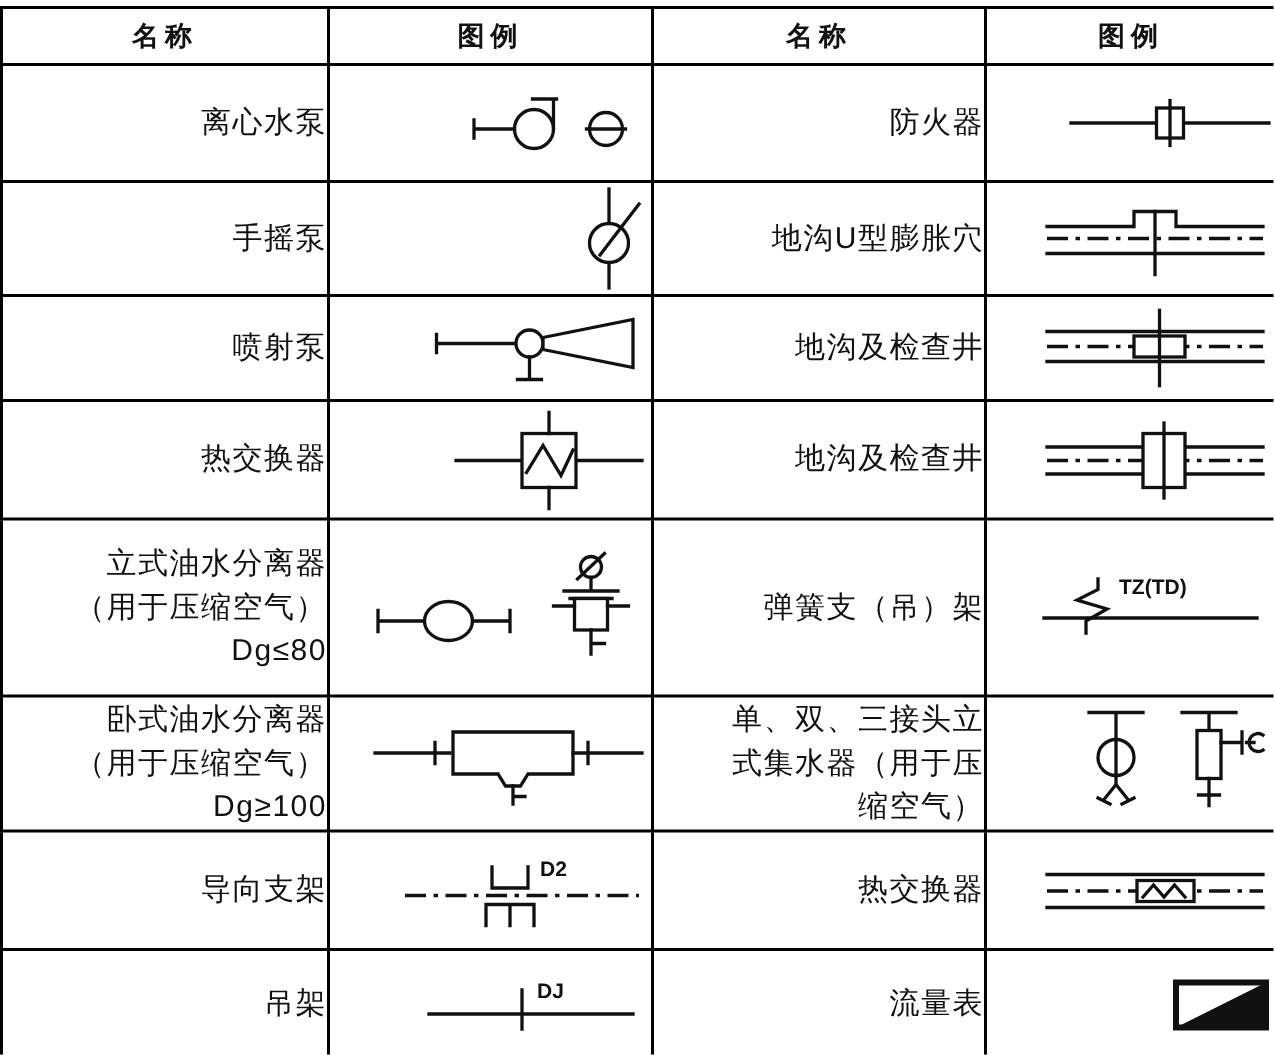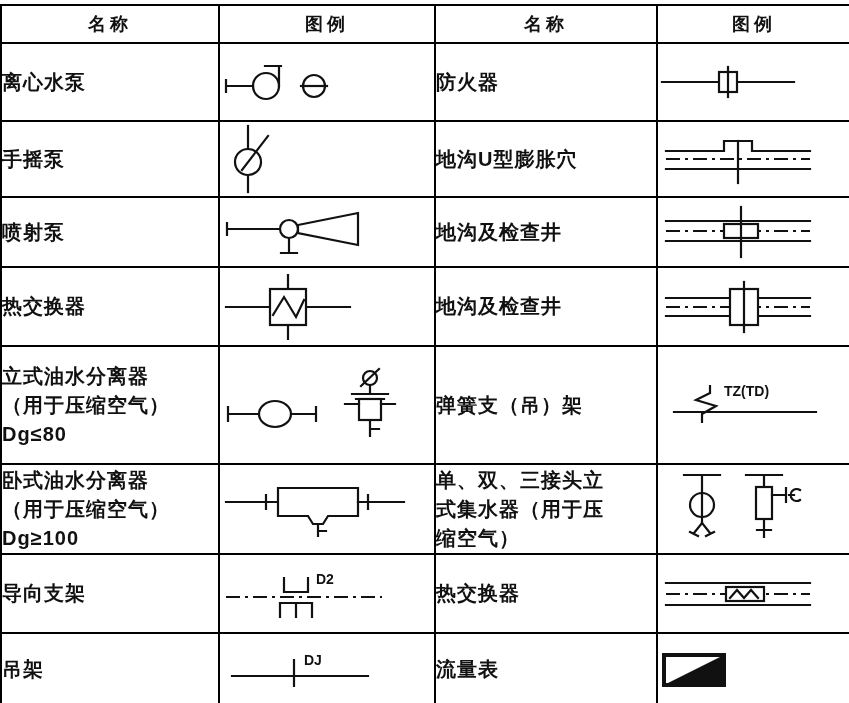--- a/index.html
+++ b/index.html
@@ -5,23 +5,23 @@
   html,body{margin:0;padding:0;background:#ffffff;}
   body{width:849px;height:703px;overflow:hidden;font-family:"Liberation Sans",sans-serif;color:#111;}
   table{border-collapse:collapse;table-layout:fixed;width:849px;margin-top:4px;}
   col.c1{width:218px}col.c2{width:216px}col.c3{width:222px}col.c4{width:193px}
   th,td{border:2px solid #000;padding:0;background:#fff;}
   th:last-child,td:last-child{border-right:none;}
   tr.hdr{height:38px}
   tr.r1{height:78px}tr.r2{height:76px}tr.r3{height:70px}tr.r4{height:79px}
   tr.r5{height:118px}tr.r6{height:66px}tr.r7{height:79px}tr.r8{height:73px}
   th{font-size:18px;font-weight:bold;letter-spacing:4px;text-align:center;vertical-align:middle;}
-  td.name{font-size:20px;font-weight:bold;letter-spacing:1px;text-align:left;vertical-align:middle;
+  td.name{font-size:20px;font-weight:normal;letter-spacing:1px;text-align:right;vertical-align:middle;
           white-space:pre-line;line-height:29px;}
-  td.sym{text-align:left;vertical-align:middle;}
+  td.sym{text-align:right;vertical-align:middle;}
   svg{display:inline-block;vertical-align:middle;}
   .st{stroke:#111;stroke-width:2.2;fill:none;stroke-linecap:square;}
   .thick{stroke:#111;stroke-width:4;fill:#fff;}
   .wbox{stroke:#111;stroke-width:2.2;fill:#fff;}
   .dd{stroke:#111;stroke-width:2.2;fill:none;stroke-dasharray:14 5 3 5;}
   .blk{fill:#111;stroke:none;}
   .slbl{font:bold 14px "Liberation Sans",sans-serif;fill:#111;stroke:none;}
 </style>
 </head>
 <body>

